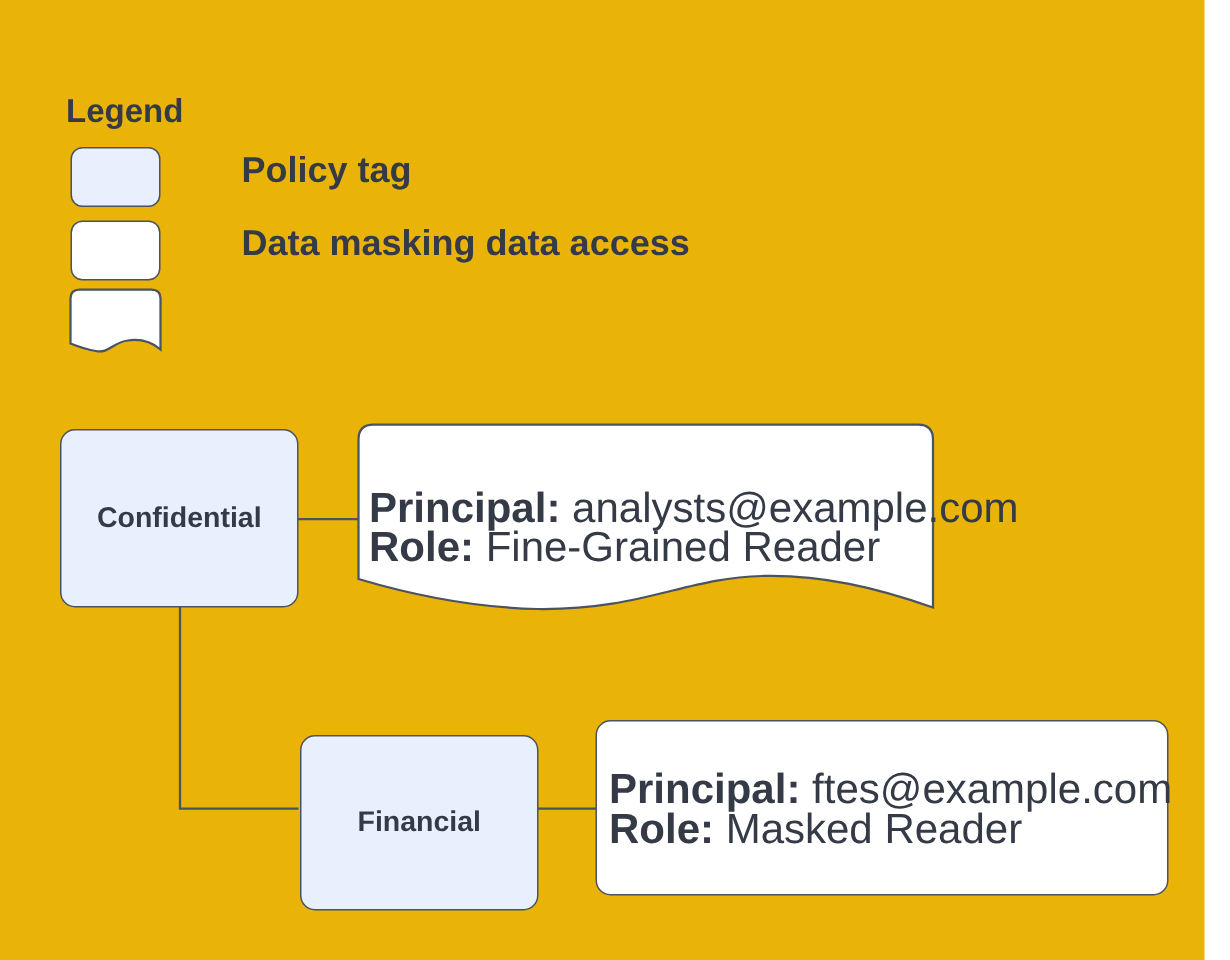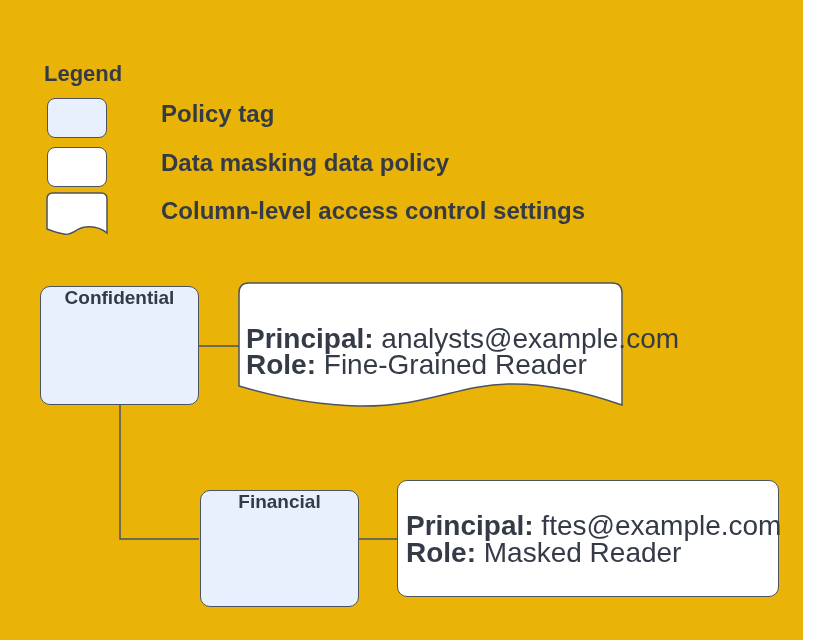--- a/index.html
+++ b/index.html
@@ -45,21 +45,21 @@
   }
   #legend-label-1 { top: 102px; }
   #legend-label-2 { top: 151px; }
   #legend-label-3 { top: 199px; }
   .node {
     position: absolute;
     background: #e8f0fe;
     border: 1.5px solid #4a5361;
     border-radius: 10px;
     display: flex;
-    align-items: flex-start;
+    align-items: center;
     justify-content: center;
     font-size: 19px;
     font-weight: bold;
   }
   #node-confidential { left: 40px; top: 286px; width: 157px; height: 117px; }
   #node-financial    { left: 200px; top: 480px; width: 157px; height: 115px; margin-top: 10px; }
   .ann-text {
     position: absolute;
     font-size: 28px;
     line-height: 26px;
@@ -101,22 +101,21 @@
              C 315,405 276,397 239,386
              L 239,293 Q 239,283 249,283 Z" fill="#ffffff" stroke="#4a5361" stroke-width="1.5"></path>
   </svg>
 
   <div class="legend-title">Legend</div>
 
   <div class="swatch blue" id="swatch-policy-tag"></div>
   <div class="swatch" id="swatch-data-policy"></div>
 
   <div class="legend-label" id="legend-label-1">Policy tag</div>
-  <div class="legend-label" id="legend-label-2">Data masking data policy</div>
-  <div class="legend-label" id="legend-label-3">Column-level access control settings</div>
+  <div class="legend-label" id="legend-label-2">Data masking data access</div>
 
   <div class="node" id="node-confidential">
     <span>Confidential</span>
   </div>
   <div class="node" id="node-financial">
     <span>Financial</span>
   </div>
 
   <div class="ann-text" id="ann-text-access">
     <div><span class="b">Principal:</span><span> analysts@example.com</span></div>

